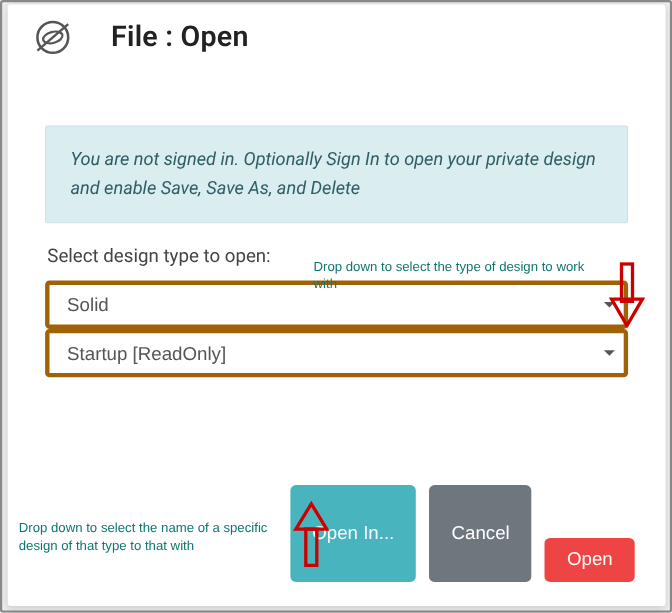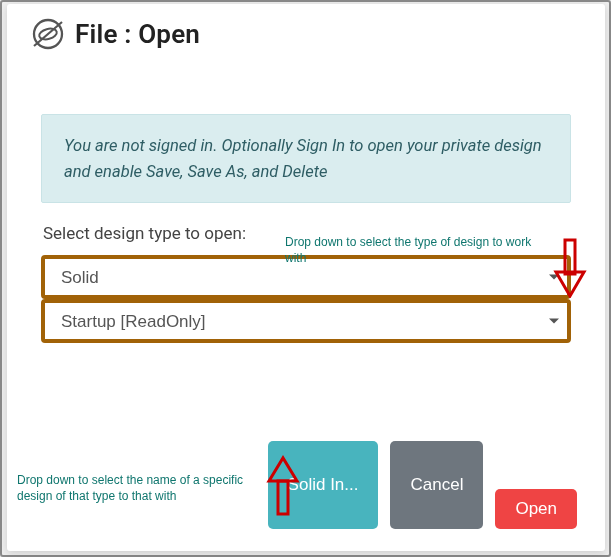--- a/index.html
+++ b/index.html
@@ -20,21 +20,21 @@
     left: 7px; top: 4px; right: 6px; bottom: 6px;
     background: #ffffff;
     border-radius: 3px;
     box-shadow: 0 2px 8px rgba(0,0,0,0.15);
     padding: 7px 24px 18px 24px;
     overflow: hidden;
   }
   .header {
     display: flex;
     align-items: center;
-    gap: 10px;
+    gap: 36px;
     padding: 6px 0 28px 0;
   }
   .header-icon {
     width: 34px; height: 34px;
     flex: 0 0 auto;
   }
   .header-title {
     font-size: 26px;
     font-weight: 600;
     color: #222;
@@ -156,21 +156,21 @@
     </select>
   </div>
 
   <div class="select-wrap">
     <select class="select">
       <option>Startup [ReadOnly]</option>
     </select>
   </div>
 
   <div class="button-row">
-    <button class="btn btn-signin">Solid In...</button>
+    <button class="btn btn-signin">Open In...</button>
     <button class="btn btn-cancel">Cancel</button>
     <button class="btn btn-open">Open</button>
   </div>
 
 </div>
 
 <div class="anno anno1">Drop down to select the type of design to work with</div>
 <div class="anno anno2">Drop down to select the name of a  specific design of that type to that with</div>
 
 <svg class="arrow-down" viewBox="0 0 36 60">

